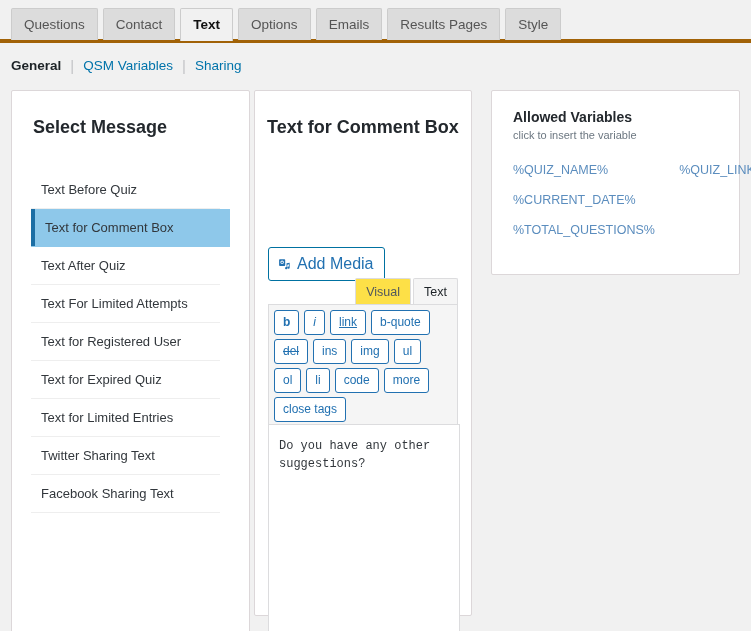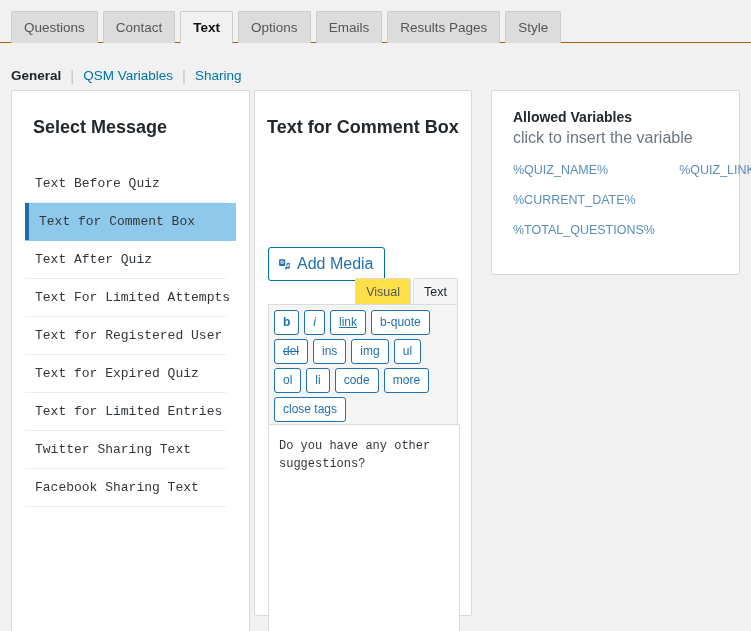--- a/index.html
+++ b/index.html
@@ -10,21 +10,21 @@
     font-family: "Liberation Sans", sans-serif;
     -webkit-font-smoothing: antialiased;
   }
 
   
   #tabbar {
     position: absolute;
     left: 0; top: 0;
     width: 751px; height: 43px;
     background: #f1f1f1;
-    border-bottom: 1px solid #a16207;
+    border-bottom: 4px solid #a16207;
   }
   #tabbar .tabs {
     position: absolute;
     left: 11px; bottom: -1px;
     display: flex;
     align-items: flex-end;
     gap: 5px;
   }
   .tab {
     background: #dcdcdc;
@@ -48,21 +48,20 @@
     border-color: #ccc;
   }
 
   
   #subnav {
     position: absolute;
     left: 11px; top: 58px;
     display: flex;
     align-items: center;
     font-size: 13.5px;
-    margin-top: 10px;
   }
   #subnav .sn-item { color: #0073aa; cursor: pointer; white-space: nowrap; }
   #subnav .sn-item.current { color: #1d2327; font-weight: bold; cursor: default; }
   #subnav .sn-sep {
     color: #c3c4c7;
     padding: 0 9px;
     font-size: 15px;
     line-height: 1;
   }
 
@@ -82,21 +81,21 @@
     color: #23282d;
     font-weight: bold;
     margin: 0;
   }
 
   
   #panel-select .panel-title { position: absolute; left: 21px; top: 26px; }
   #msg-list {
     position: absolute;
     left: 21px; top: 72px; right: 21px;
-    list-style: none; margin: 2px; padding: 0; font-family: Liberation Mono, monospace;
+    list-style: none; margin: 8px; padding: 0;
   }
   #msg-list li {
     position: relative;
     font-size: 13px;
     color: #32373c;
     padding: 11px 0 11px 10px;
     margin-left: -10px;
     border-bottom: 1px solid #eeeeee;
     cursor: pointer;
     white-space: nowrap;
@@ -212,21 +211,21 @@
     word-break: break-word;
   }
 
   
   #panel-vars .panel-title {
     position: absolute; left: 21px; top: 18px;
     font-size: 14px;
   }
   #vars-sub {
     position: absolute; left: 21px; top: 38px;
-    font-size: 16px; color: #6c7781;
+    font-size: 11px; color: #6c7781;
   }
   #vars-rows {
     position: absolute;
     left: 21px; top: 72px; right: 16px;
   }
   .vars-row {
     display: flex;
     margin-bottom: 16px;
     font-size: 12.5px;
     gap: 44px;

